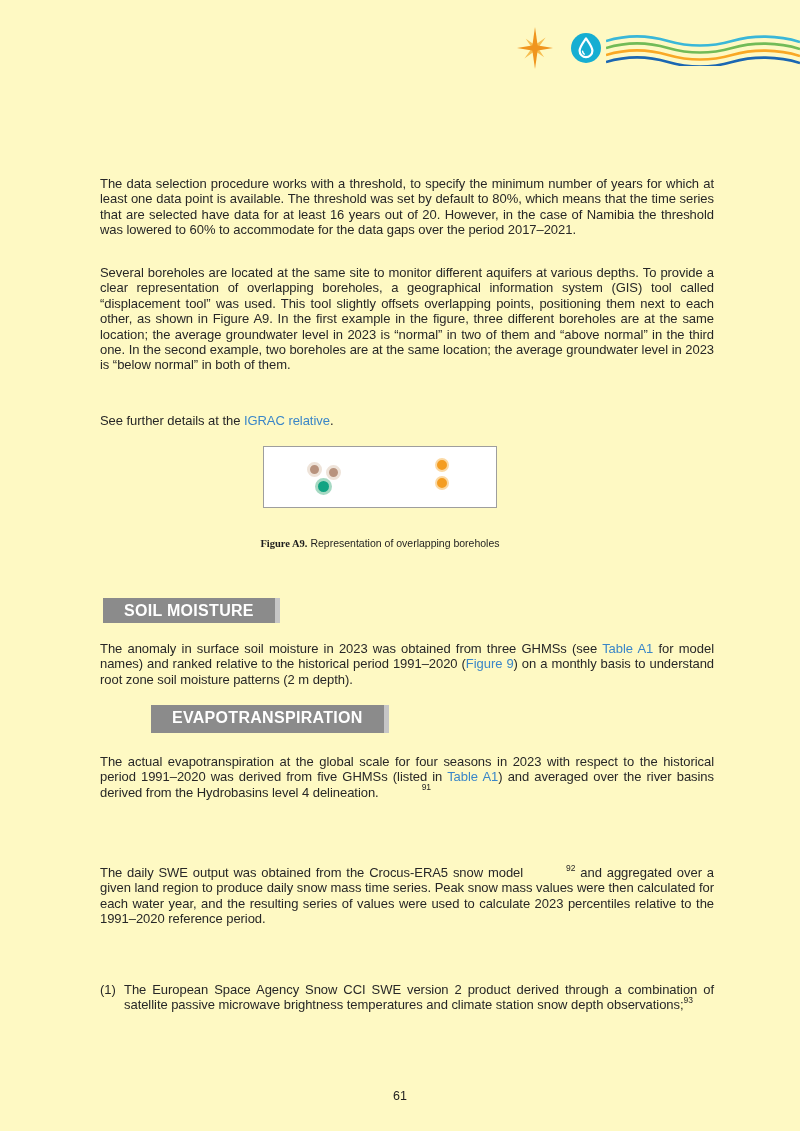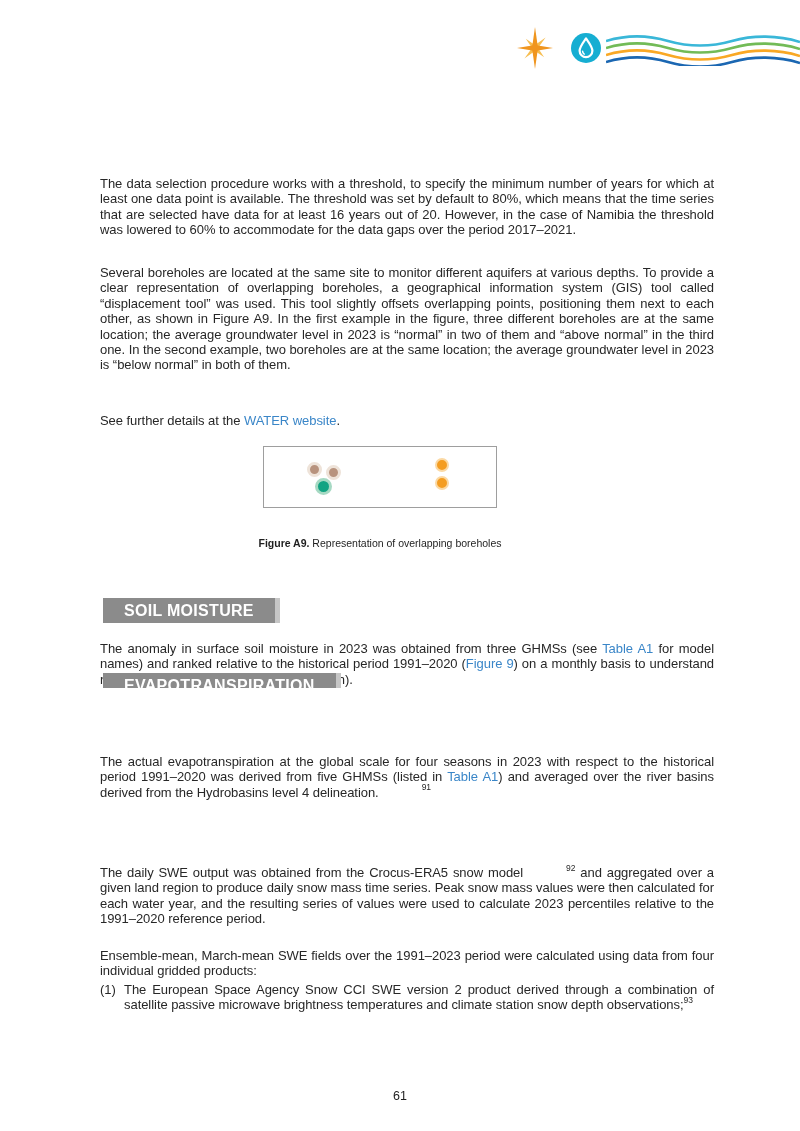--- a/index.html
+++ b/index.html
@@ -1,18 +1,18 @@
 <!DOCTYPE html>
 <html style="--text: #272727; --link: #3a86c8; --heading_bg: #8b8b8b; --heading_edge: #c6c6c6; --heading_text: #ffffff; --figure_border: #9e9e9e; --wave_cyan: #3ab7d8; --wave_green: #72bb57; --wave_orange: #f9a825; --wave_blue: #1b67b2; --drop_circle: #16aed2; --star_main: #f0951e; --star_light: #f7bd4e;"><head>
 <meta charset="utf-8">
 <style>
   html,body{margin:0;padding:0;background:#e8e8e8;}
   .page{
     position:relative;width:800px;height:1131px;margin:0 auto;
-    background:#ffffff;overflow:hidden;
+    background:#fef9c3;overflow:hidden;
     font-family:"Liberation Sans",sans-serif;color:var(--text,#272727);
   }
   
   .logo-star{position:absolute;left:516px;top:27px;width:38px;height:42px;}
   .logo-drop{position:absolute;left:571px;top:33px;width:30px;height:30px;}
   .logo-waves{position:absolute;left:606px;top:34px;width:194px;height:32px;}
   
   .para{
     position:absolute;left:100px;width:614px;
     font-size:13px;line-height:15.4px;letter-spacing:-0.05px;
@@ -31,30 +31,30 @@
   .dot{position:absolute;border-radius:50%;border-style:solid;}
   .dot-1{left:43px;top:15px;width:9px;height:9px;border-width:3px;}
   .dot-2{left:62px;top:18px;width:9px;height:9px;border-width:3px;}
   .dot-3{left:51px;top:31px;width:11px;height:11px;border-width:3px;}
   .dot-4{left:171px;top:11px;width:10px;height:10px;border-width:2.5px;}
   .dot-5{left:171px;top:29px;width:10px;height:10px;border-width:2.5px;}
   .figure-caption{
     position:absolute;left:180px;top:537px;width:400px;text-align:center;
     font-size:10.5px;line-height:13px;color:#1e1e1e;white-space:nowrap;
   }
-  .figure-caption .bold{font-weight:bold;}
+  .figure-caption .bold{font-weight:bold;font-family:Liberation Serif, serif;}
   
   .sec-heading{
     position:absolute;left:103px;display:inline-block;
     background:var(--heading_bg,#8b8b8b);color:var(--heading_text,#fff);
     border-right:5px solid var(--heading_edge,#c6c6c6);
     font-size:16px;font-weight:bold;letter-spacing:0.3px;
     line-height:25px;height:25px;padding:0 21px;white-space:nowrap;
   }
-  .h-soil{top:598px;} .h-evapo{top:673px;height:15px;line-height:26px;} .h-snow{top:818px;}
+  .h-soil{top:598px;} .h-evapo{top:705px;height:28px;line-height:26px;margin-left:48px;} .h-snow{top:818px;}
   
   .num-list{position:absolute;left:100px;top:982px;width:614px;}
   .list-item{
     position:relative;padding-left:24px;box-sizing:border-box;
     font-size:13px;line-height:15.4px;letter-spacing:-0.05px;text-align:justify;
   }
   .list-item .marker{position:absolute;left:0;top:0;text-align:left;}
   .list-item sup{font-size:8.5px;line-height:0;position:relative;top:-1px;vertical-align:super;}
   
   .page-number{
@@ -84,39 +84,38 @@
     <svg class="logo-waves" viewBox="0 0 194 32" preserveAspectRatio="none">
       <path fill="none" stroke-width="2.6" d="M0 7  c 20 -6 42 -6 62 0 c 21 6 43 6 64 0 c 21 -6 46 -6 68 1" style="stroke: rgb(58, 183, 216);"></path>
       <path fill="none" stroke-width="2.6" d="M0 14 c 20 -6 42 -6 62 0 c 21 6 43 6 64 0 c 21 -6 46 -6 68 1" style="stroke: rgb(114, 187, 87);"></path>
       <path fill="none" stroke-width="2.6" d="M0 21 c 20 -6 42 -6 62 0 c 21 6 43 6 64 0 c 21 -6 46 -6 68 1" style="stroke: rgb(249, 168, 37);"></path>
       <path fill="none" stroke-width="2.6" d="M0 28 c 20 -6 42 -6 62 0 c 21 6 43 6 64 0 c 21 -6 46 -6 68 1" style="stroke: rgb(27, 103, 178);"></path>
     </svg>
   </div>
 
   <p class="para p1"><span>The data selection procedure works with a threshold, to specify the minimum number of years for which at least one data point is available. The threshold was set by default to 80%, which means that the time series that are selected have data for at least 16 years out of 20. However, in the case of Namibia the threshold was lowered to 60% to accommodate for the data gaps over the period 2017–2021.</span></p>
   <p class="para p2"><span>Several boreholes are located at the same site to monitor different aquifers at various depths. To provide a clear representation of overlapping boreholes, a geographical information system (GIS) tool called “displacement tool” was used. This tool slightly offsets overlapping points, positioning them next to each other, as shown in Figure A9. In the first example in the figure, three different boreholes are at the same location; the average groundwater level in 2023 is “normal” in two of them and “above normal” in the third one. In the second example, two boreholes are at the same location; the average groundwater level in 2023 is “below normal” in both of them.</span></p>
-  <p class="para p3"><span>See further details at the </span><span class="link">WATER website</span><span>.</span></p>
+  <p class="para p3"><span>See further details at the </span><span class="link">IGRAC relative</span><span>.</span></p>
 
   <div class="figure-box">
     <div class="dot dot-1" style="background-color: rgb(184, 147, 126); border-color: rgb(238, 227, 217);"></div>
     <div class="dot dot-2" style="background-color: rgb(184, 147, 126); border-color: rgb(238, 227, 217);"></div>
     <div class="dot dot-3" style="background-color: rgb(18, 163, 130); border-color: rgb(166, 217, 195);"></div>
     <div class="dot dot-4" style="background-color: rgb(244, 157, 34); border-color: rgb(251, 217, 164);"></div>
     <div class="dot dot-5" style="background-color: rgb(244, 157, 34); border-color: rgb(251, 217, 164);"></div>
   </div>
   <div class="figure-caption"><span class="bold">Figure A9.</span><span> Representation of overlapping boreholes</span></div>
 
   <div class="sec-heading h-soil">SOIL MOISTURE</div>
   <p class="para soil-body"><span>The anomaly in surface soil moisture in 2023 was obtained from three GHMSs (see </span><span class="link">Table A1</span><span> for model names) and ranked relative to the historical period 1991–2020 (</span><span class="link">Figure 9</span><span>) on a monthly basis to understand root zone soil moisture patterns (2 m depth).</span></p>
 
   <div class="sec-heading h-evapo">EVAPOTRANSPIRATION</div>
   <p class="para evapo-body"><span>The actual evapotranspiration at the global scale for four seasons in 2023 with respect to the historical period 1991–2020 was derived from five GHMSs (listed in </span><span class="link">Table A1</span><span>) and averaged over the river basins derived from the Hydrobasins level 4 delineation.</span><sup>91</sup></p>
 
   <p class="para swe-body1"><span>The daily SWE output was obtained from the Crocus-ERA5 snow model</span><sup>92</sup><span> and aggregated over a given land region to produce daily snow mass time series. Peak snow mass values were then calculated for each water year, and the resulting series of values were used to calculate 2023 percentiles relative to the 1991–2020 reference period.</span></p>
-  <p class="para swe-body2"><span>Ensemble-mean, March-mean SWE fields over the 1991–2023 period were calculated using data from four individual gridded products:</span></p>
 
   <div class="num-list">
     <div class="list-item">
       <span class="marker">(1)</span>
       <span><span>The European Space Agency Snow CCI SWE version 2 product derived through a combination of satellite passive microwave brightness temperatures and climate station snow depth observations;</span><sup>93</sup></span>
     </div>
   </div>
 
   <div class="page-number">61</div>
 

